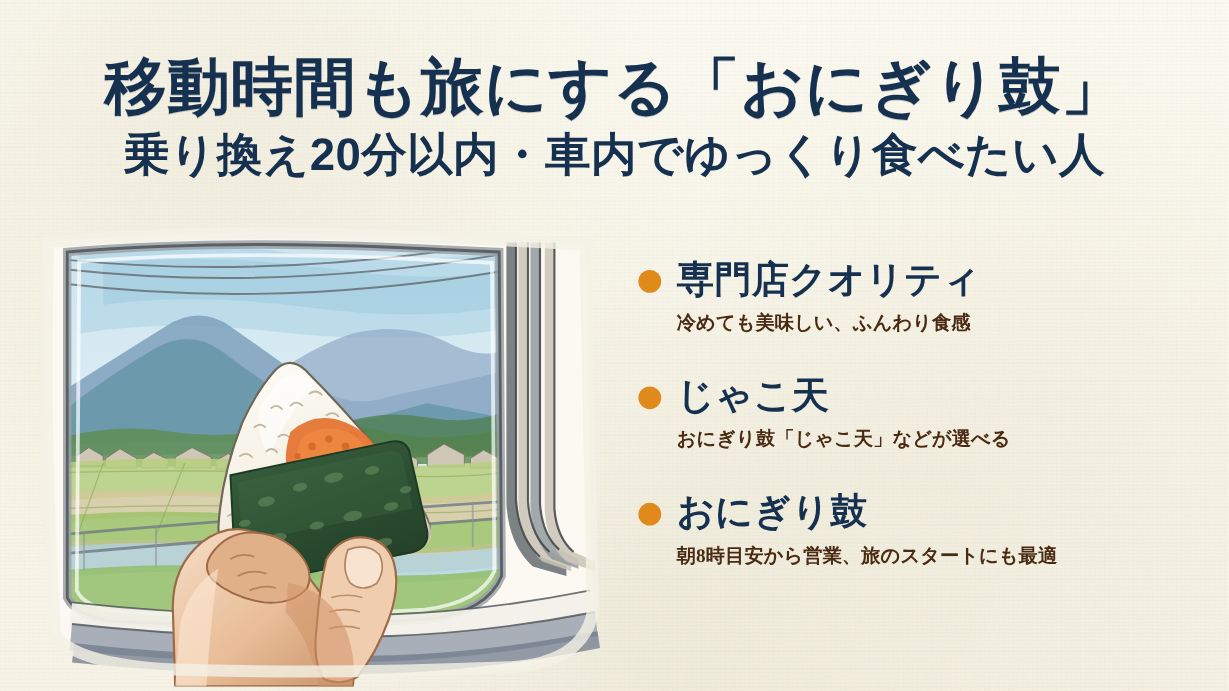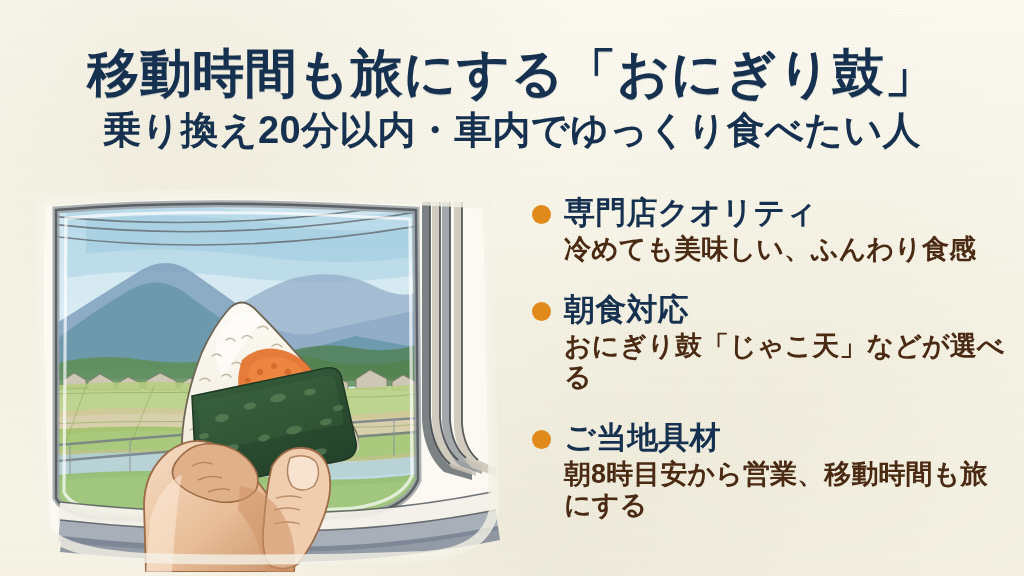--- a/index.html
+++ b/index.html
@@ -62,22 +62,23 @@
     font-weight: 700;
     color: #16314f;
     letter-spacing: 0.3px;
     white-space: nowrap;
   }
 
   
   #bullets {
     position: absolute;
     left: 524px;
-    top: 192px;
+    top: 212px;
     width: 486px;
+    font-family: Liberation Serif, serif;
   }
   .bullet-item {
     position: relative;
     padding-left: 40px;
     margin-bottom: 24px;
   }
   .bullet-item:last-child { margin-bottom: 0; }
 
   .bullet-dot {
     position: absolute;
@@ -91,21 +92,21 @@
   .bullet-heading {
     font-size: 31px;
     line-height: 41px;
     font-weight: 700;
     color: #16314f;
     letter-spacing: 0.2px;
     white-space: nowrap;
   }
   .bullet-sub {
     margin-top: 1px;
-    font-size: 27px;
+    font-size: 16px;
     line-height: 31px;
     font-weight: 700;
     color: #4a2a12;
     letter-spacing: 0.1px;
   }
 
   
   #illustration {
     position: absolute;
     left: 26px;
@@ -129,28 +130,28 @@
   <div id="bullets">
 
     <div class="bullet-item">
       <span class="bullet-dot"></span>
       <div class="bullet-heading">専門店クオリティ</div>
       <div class="bullet-sub">冷めても美味しい、ふんわり食感</div>
     </div>
 
     <div class="bullet-item">
       <span class="bullet-dot"></span>
-      <div class="bullet-heading">朝食対応</div>
+      <div class="bullet-heading">じゃこ天</div>
       <div class="bullet-sub">おにぎり鼓「じゃこ天」などが選べる</div>
     </div>
 
     <div class="bullet-item">
       <span class="bullet-dot"></span>
-      <div class="bullet-heading">ご当地具材</div>
-      <div class="bullet-sub">朝8時目安から営業、移動時間も旅にする</div>
+      <div class="bullet-heading">おにぎり鼓</div>
+      <div class="bullet-sub">朝8時目安から営業、旅のスタートにも最適</div>
     </div>
 
   </div>
 
   <div id="illustration">
     <svg viewBox="0 0 486 392" xmlns="http://www.w3.org/2000/svg">
       <defs>
         <clipPath id="paperClip">
           <path d="M14,22 Q120,12 250,15 Q370,18 462,24 L468,330 Q460,372 400,376 Q250,382 120,378 Q40,374 20,350 Q10,200 14,22 Z"></path>
         </clipPath>

